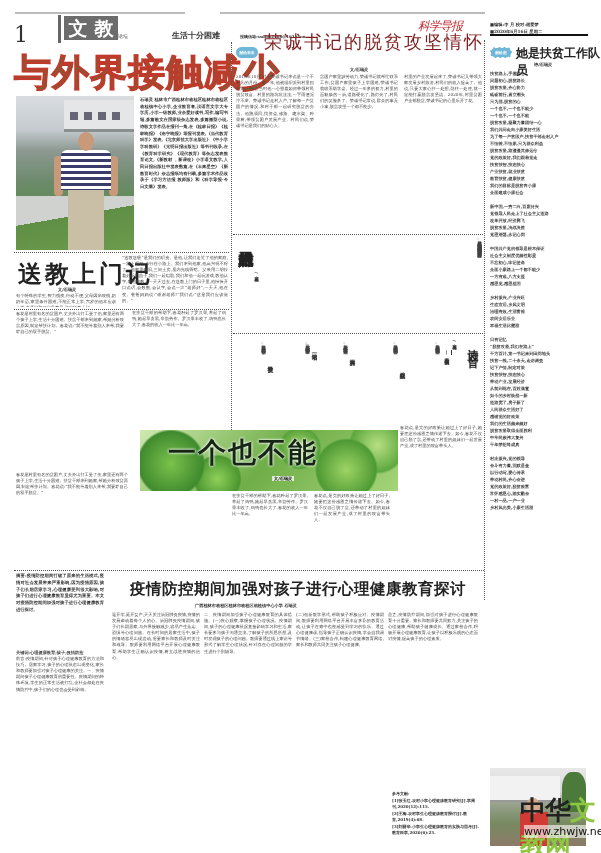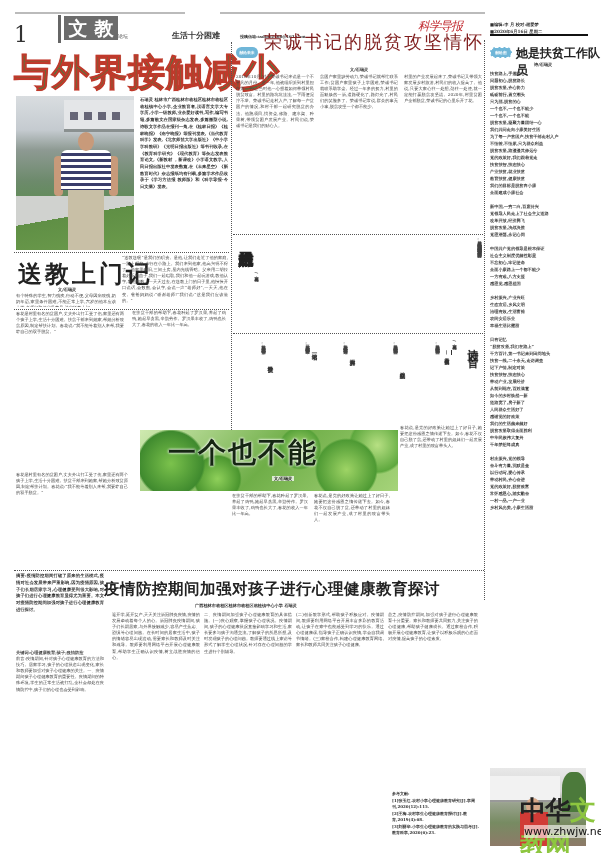--- a/index.html
+++ b/index.html
@@ -76,21 +76,21 @@
 #rt-title{left:516px;top:45px;font-size:12px;font-weight:bold;color:#222;font-family:"DejaVu Sans",sans-serif}
 #rt-author{left:534px;top:62px;font-size:4.2px;font-weight:bold;color:#333}
 #rt-body{left:490px;top:70px;width:108px;height:720px;font-size:4.2px;line-height:7px;color:#444;overflow:hidden;font-weight:bold}
 #rt-body div{white-space:nowrap;overflow:hidden}
 #rt-photo{left:490px;top:768px;width:96px;height:78px;background:linear-gradient(180deg,#e8e8e8 0,#d8d8d8 30%,#9aa38f 45%,#778b62 70%,#8d7a68 100%);overflow:hidden}
 .rp-bld{position:absolute;left:0;top:8px;width:70px;height:26px;background:#f2f2f2;border-bottom:2px solid #999}
 .rp-face{position:absolute;left:36px;top:30px;width:14px;height:16px;border-radius:50%;background:#d7a98a}
 .rp-body{position:absolute;left:30px;top:44px;width:28px;height:34px;background:#d13b36}
 .rp-tree{position:absolute;left:72px;top:4px;width:24px;height:40px;background:#4c7a3b;border-radius:40% 40% 0 0}
 
-#art6-title{left:104px;top:579px;font-size:15.5px;font-weight:bold;color:#222;font-family:"DejaVu Serif",serif;letter-spacing:0.5px}
+#art6-title{left:130px;top:579px;font-size:15.5px;font-weight:bold;color:#222;font-family:"DejaVu Serif",serif;letter-spacing:0.5px}
 #art6-byline{left:195px;top:603px;font-size:4.2px;font-weight:bold;color:#333}
 #art6-abstract{left:16px;top:573px;width:88px;height:76px;font-size:4.3px;line-height:6.8px;font-weight:bold;color:#333}
 #art6-c0{left:16px;top:650px;width:88px;height:198px}
 #art6-c1{left:112px;top:612px;width:88px;height:236px}
 #art6-c2{left:204px;top:612px;width:88px;height:236px}
 #art6-c3{left:296px;top:612px;width:88px;height:236px}
 #art6-c4{left:388px;top:612px;width:90px;height:236px}
 #refs{left:392px;top:791px;width:88px;height:56px;font-size:4px;line-height:6.5px;color:#333;font-weight:bold}
 
 #wm-cn{left:520px;top:793px;font-size:26px;font-weight:bold;font-family:"DejaVu Sans",sans-serif;letter-spacing:-1px}

